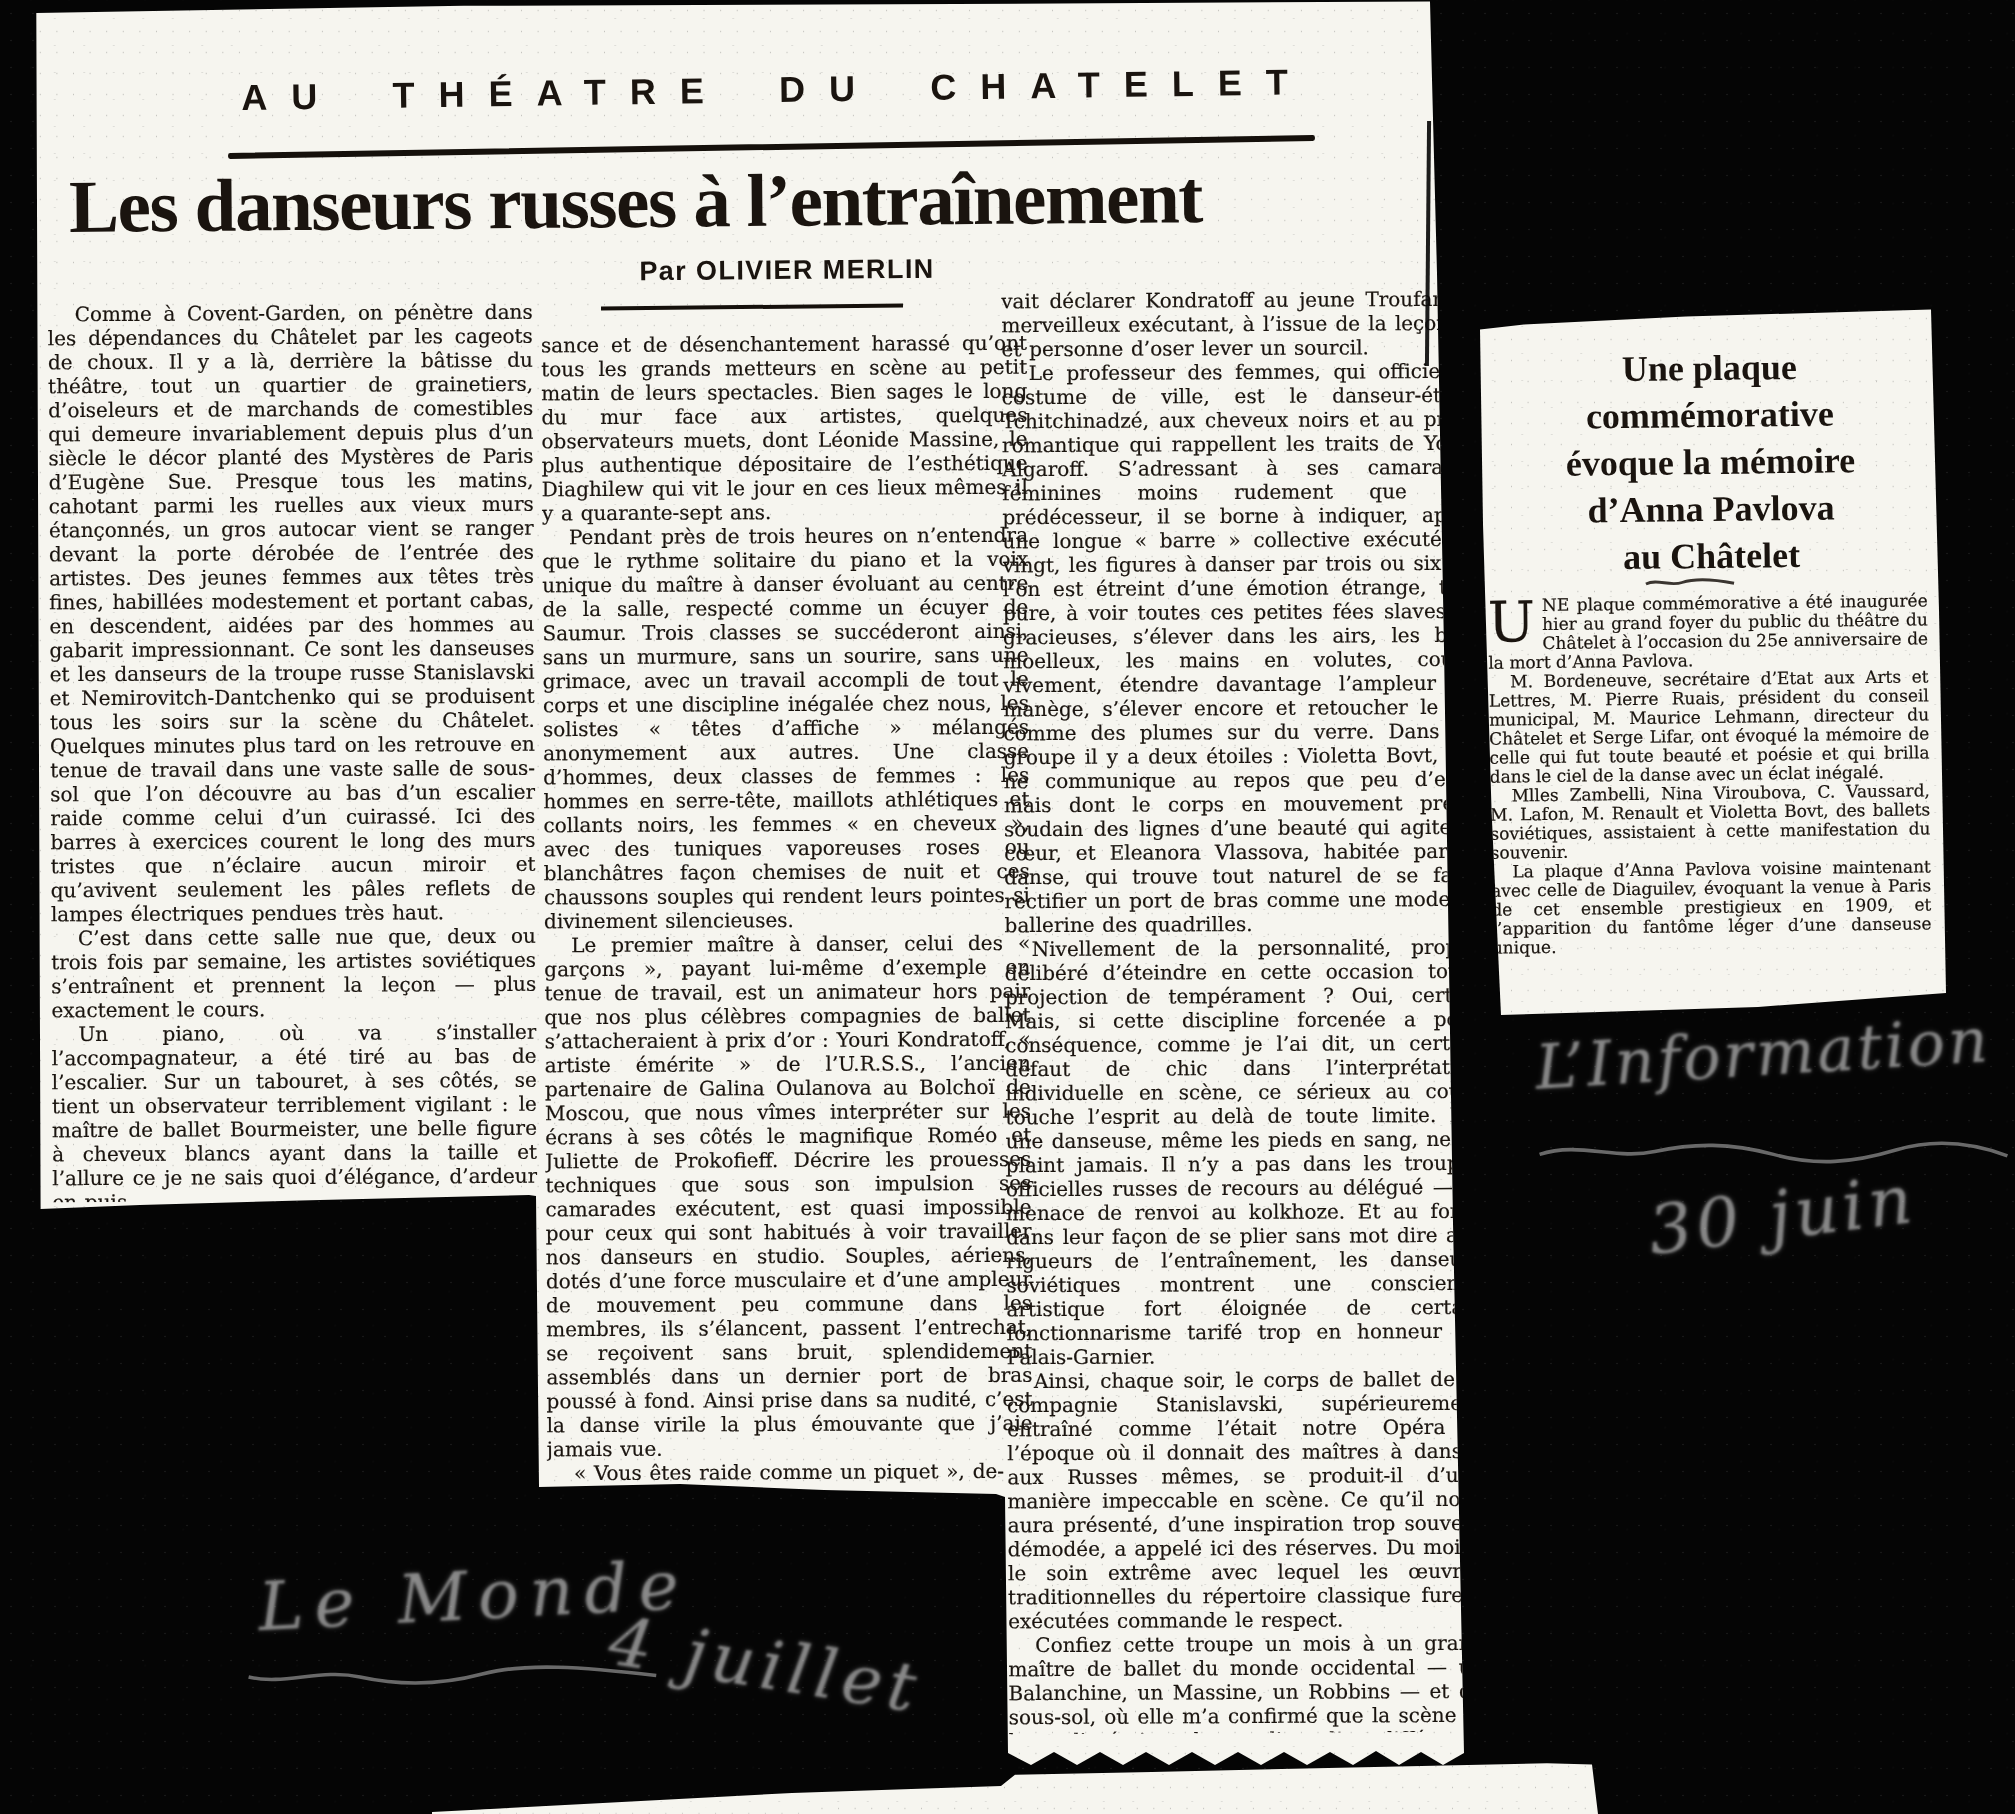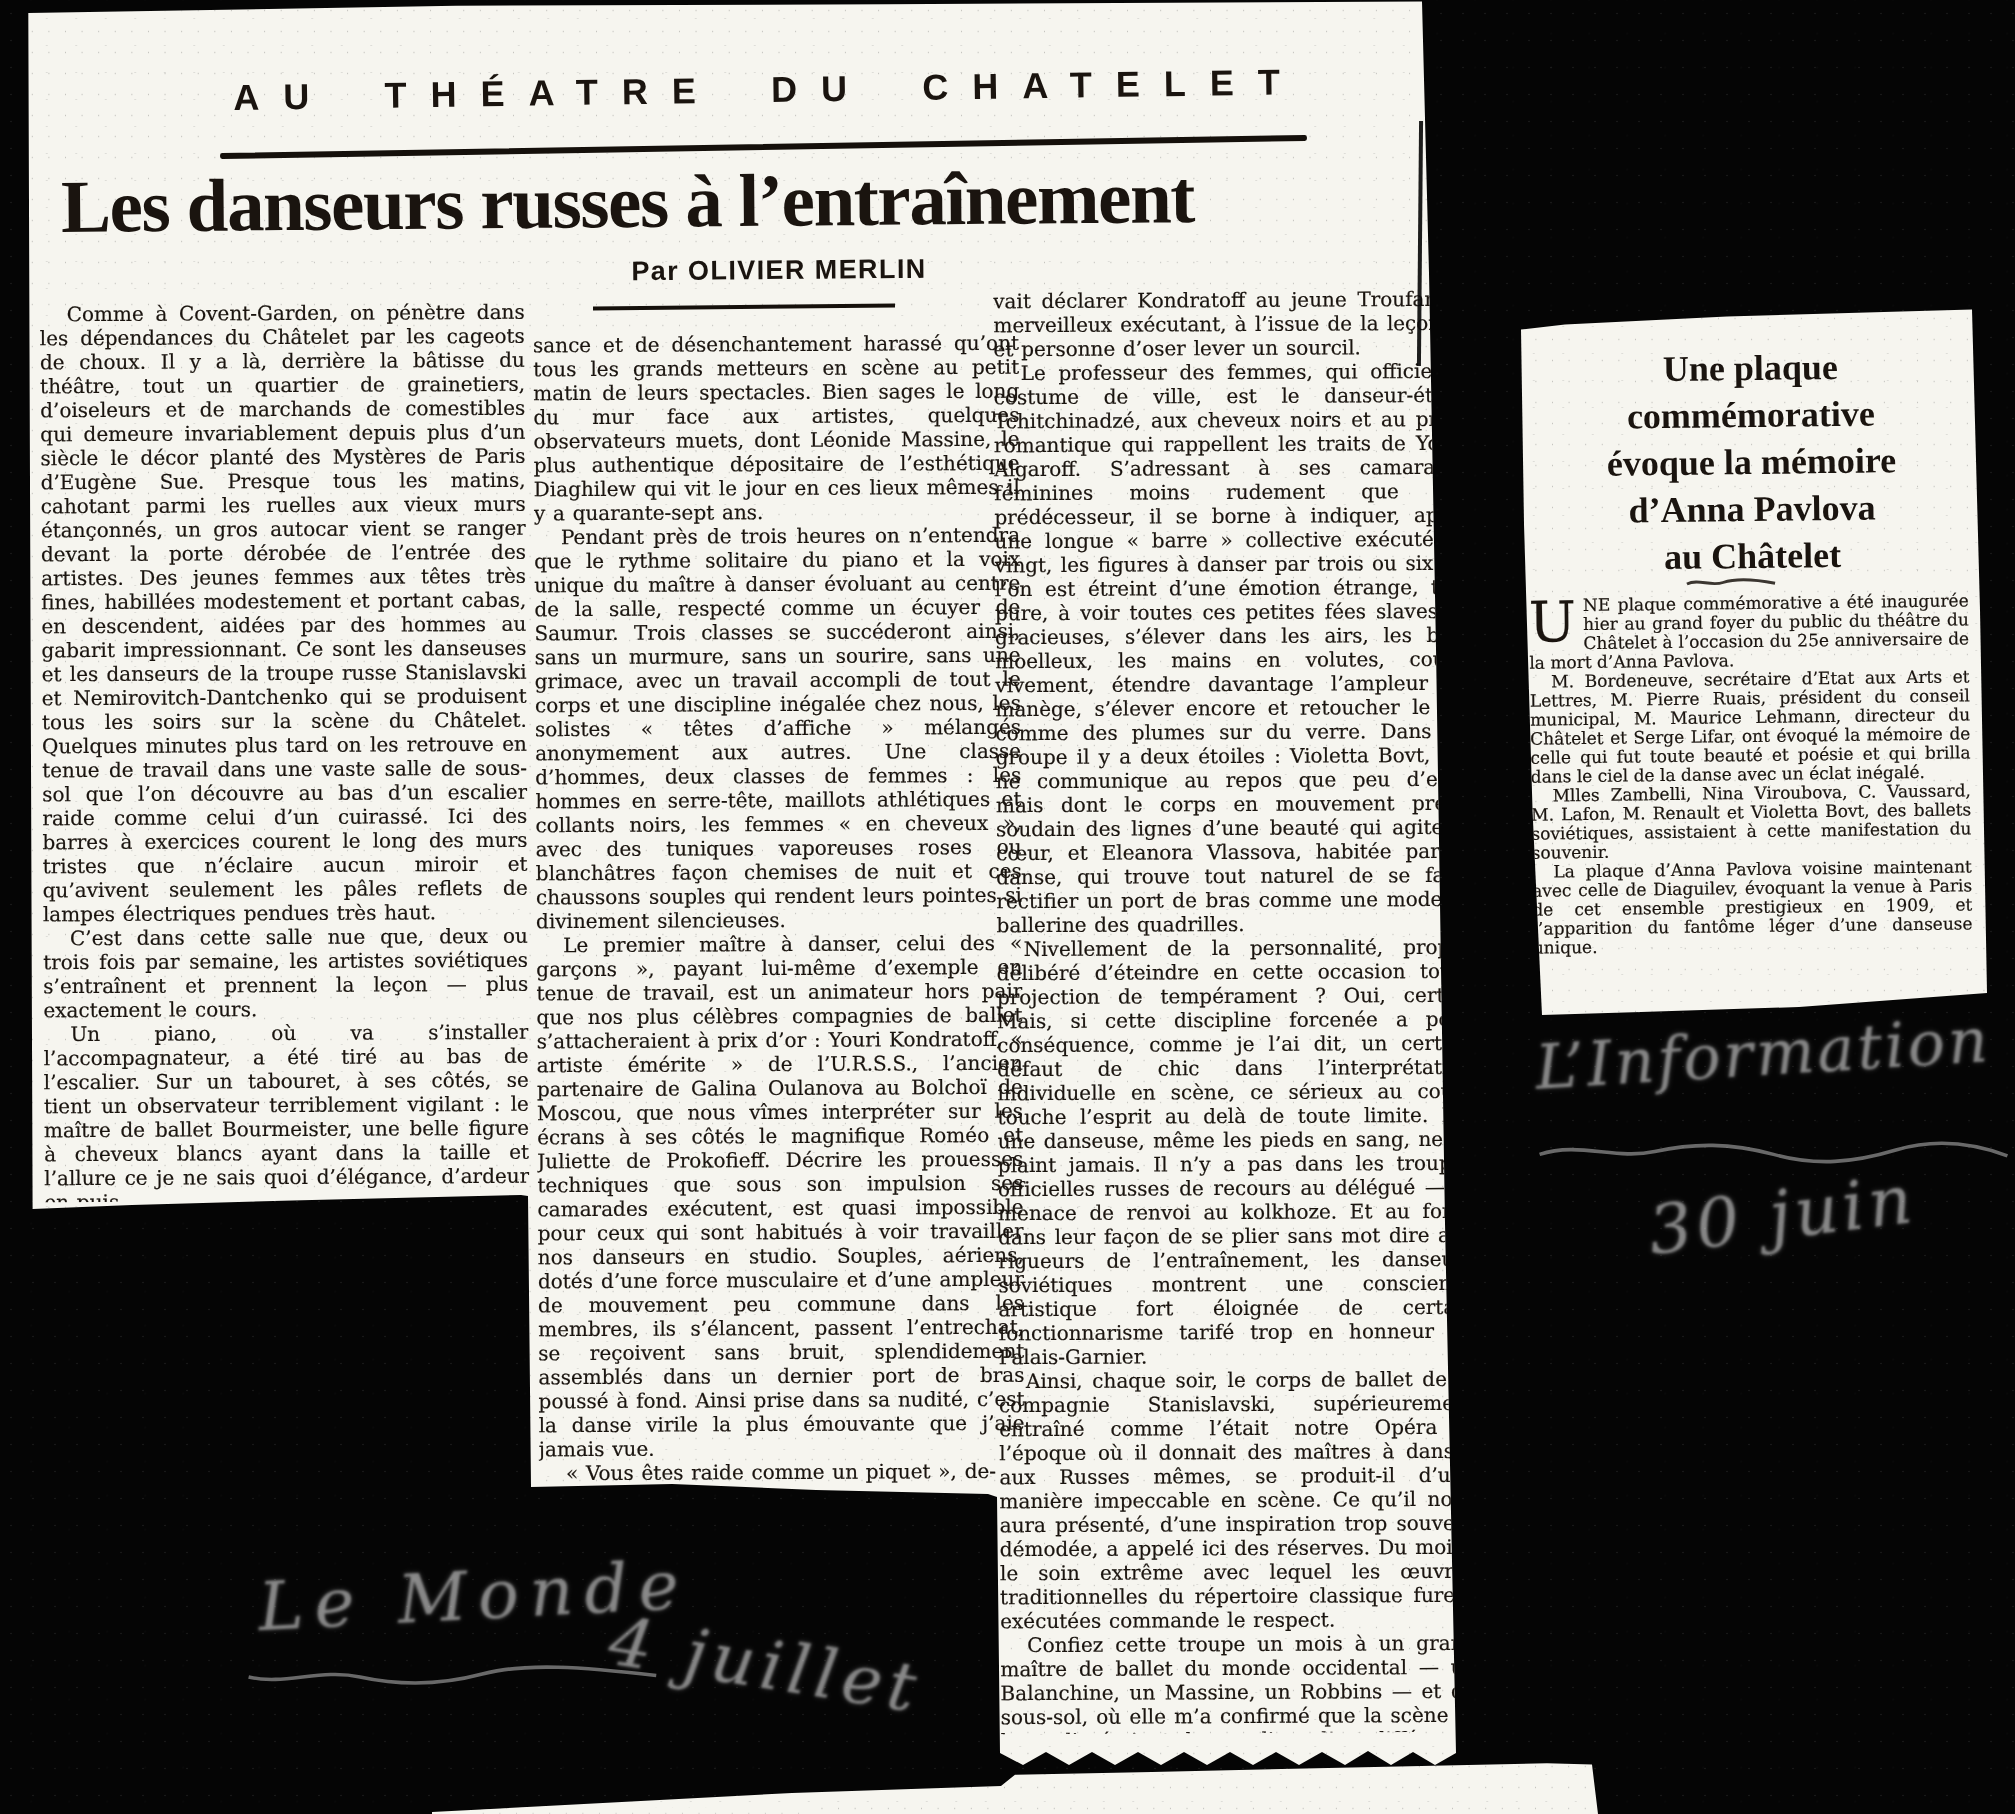--- a/index.html
+++ b/index.html
@@ -17,21 +17,21 @@
     background-color:#f6f5ef;
     background-image:
       radial-gradient(rgba(0,0,0,.20) 0.4px, transparent 0.9px),
       radial-gradient(rgba(0,0,0,.13) 0.4px, transparent 0.8px);
     background-size:16.6px 21px, 29.5px 27px;
     background-position:0 0, 8px 5px;
     color:#1a140f;
   }
   
   .main-clip{
-    left:24px;top:0;width:1439px;height:1781px;
+    left:32px;top:0;width:1439px;height:1781px;
     clip-path:polygon(
       4.3px 13px, 432px 5.8px, 864px 4.3px, 1398px 1.4px,
       1405px 273px, 1412px 648px, 1421px 1223px, 1432px 1753px,
       1411px 1765px,1389px 1752px,1367px 1765px,1344px 1751px,1321px 1765px,
       1298px 1752px,1275px 1765px,1252px 1752px,1229px 1765px,1206px 1752px,
       1183px 1765px,1160px 1752px,1137px 1765px,1114px 1752px,1091px 1765px,
       1068px 1752px,1045px 1765px,1022px 1752px,999px 1765px,976px 1753px,
       973px 1497px, 964px 1494px, 792px 1490px, 648px 1484px, 507px 1487px,
       504px 1196px, 497px 1195px, 288px 1200px, 108px 1205px, 8.6px 1209px
     );
@@ -71,21 +71,21 @@
   .col p.noindent{text-indent:0;}
   .col1{left:18px;top:301px;width:485px;height:900px;}
   .col2{left:512px;top:332px;width:486px;height:1163px;}
   .col3{left:973px;top:288px;width:476px;height:1445px;}
   .fold-shadow{
     position:absolute;left:1394px;top:121px;width:4.3px;height:245px;
     background:#0a0a0a;transform:rotate(.5deg);opacity:.92;
   }
   
   .side-clip{
-    left:1511px;top:308px;width:479px;height:716px;
+    left:1470px;top:308px;width:479px;height:716px;
     clip-path:polygon(
       10px 21.6px, 54px 16.6px, 216px 8.6px, 461px 1.4px,
       469px 302px, 476px 685px,
       288px 699px, 130px 704px, 31px 707px,
       21.6px 504px, 13px 216px
     );
   }
   .side-head{
     position:absolute;left:37px;top:37px;width:407px;text-align:center;
     font-family:"Liberation Serif",serif;font-weight:700;font-size:36px;

